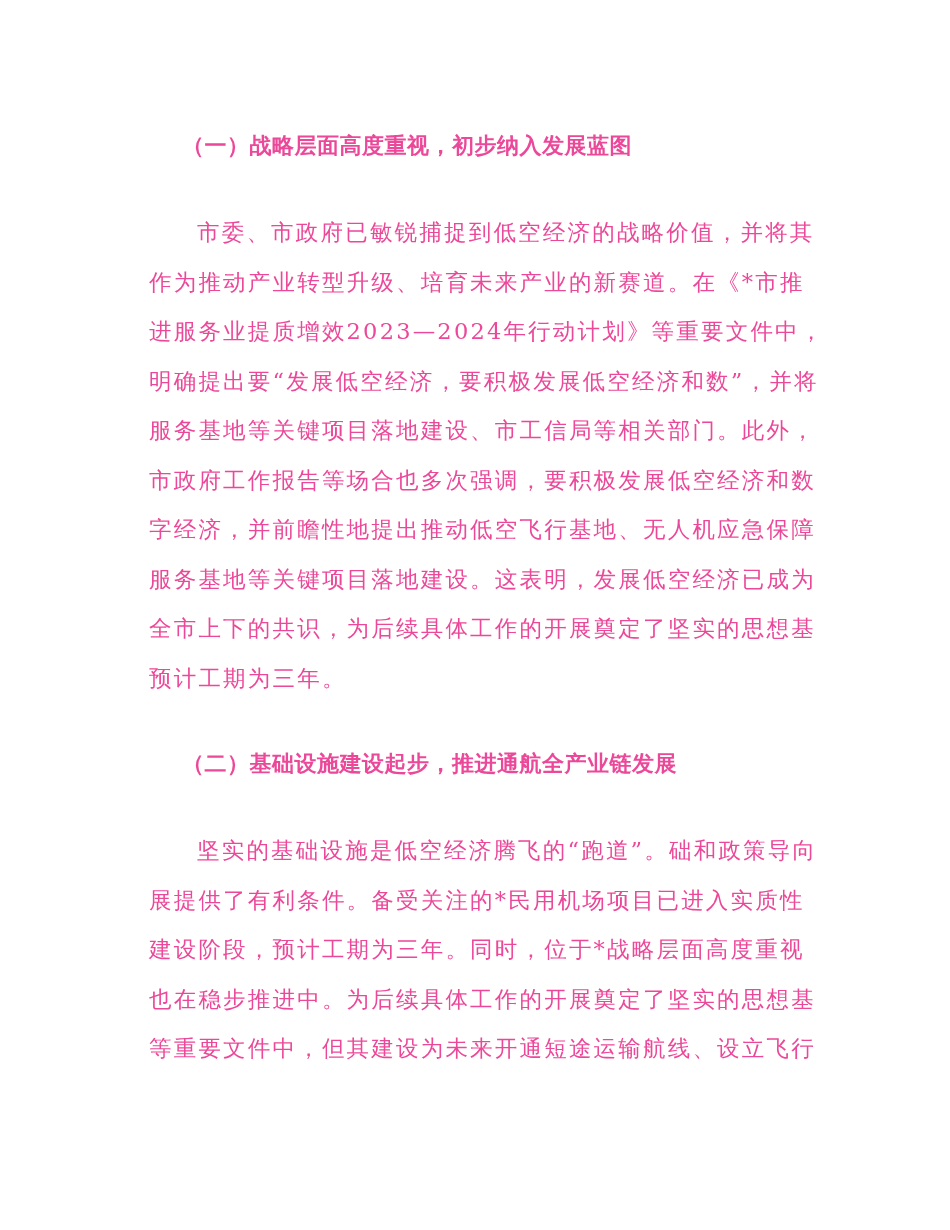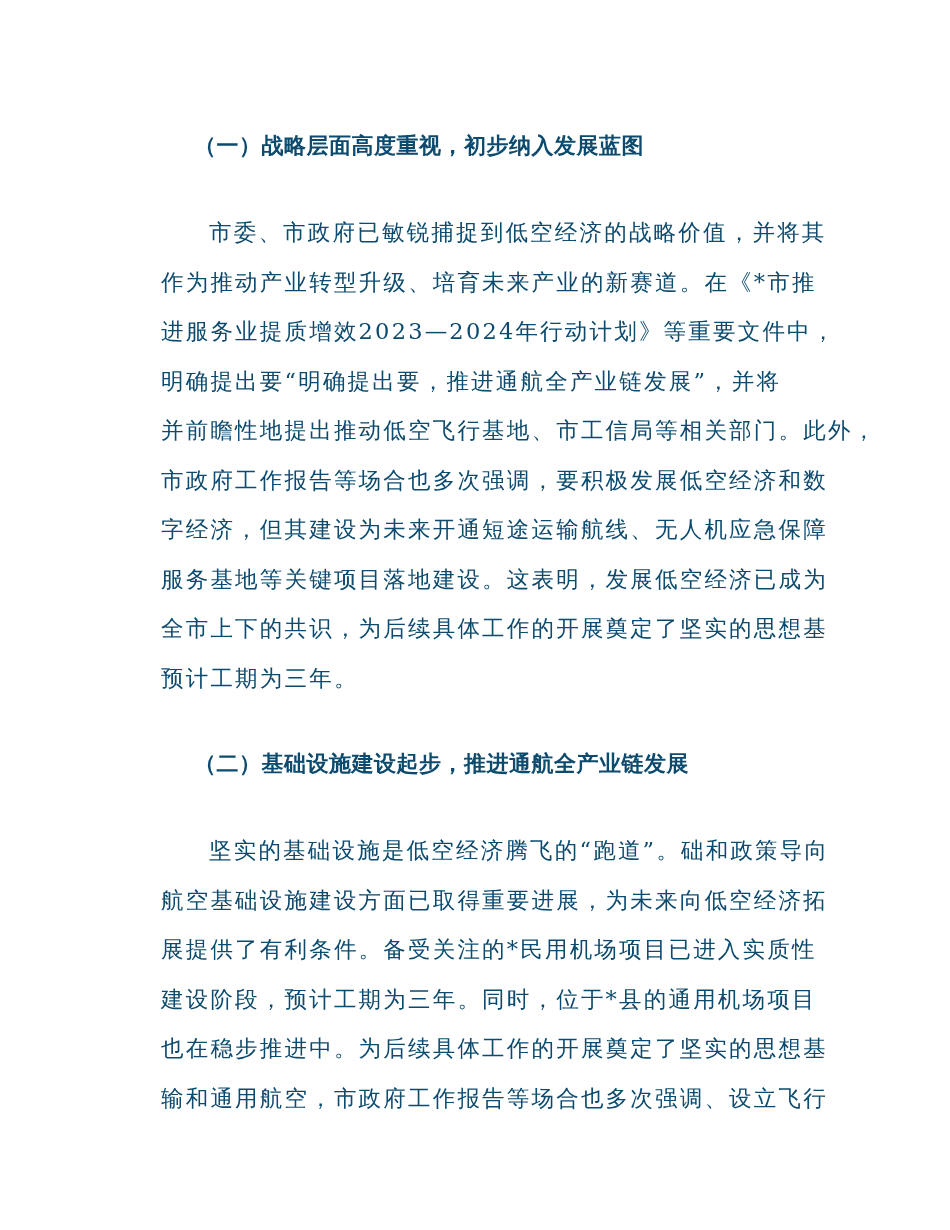--- a/index.html
+++ b/index.html
@@ -1,22 +1,22 @@
 <!DOCTYPE html>
 <html><head>
   <meta charset="utf-8">
   <style>
     html, body { margin: 0; padding: 0; background: #ffffff; }
     body { width: 950px; height: 1230px; position: relative; overflow: hidden; }
     .page {
       position: absolute;
-      left: 146px;
+      left: 134px;
       top: 122px;
       width: 670px;
-      color: #0c4a6e;
+      color: #ec4899;
       font-family: "DejaVu Serif", "Liberation Serif", serif;
     }
     .heading {
       font-family: "DejaVu Sans", "Liberation Sans", sans-serif;
       font-weight: bold;
       font-size: 22px;
       line-height: 48px;
       margin: 0;
       padding-left: 48px;
       letter-spacing: 0.5px;
@@ -37,34 +37,33 @@
 <body>
 
 <div class="page">
 
   <h2 class="heading">（一）战略层面高度重视，初步纳入发展蓝图</h2>
   <div class="gap-after-heading"></div>
   <div class="para">
     <span class="line indent">市委、市政府已敏锐捕捉到低空经济的战略价值，并将其</span>
     <span class="line">作为推动产业转型升级、培育未来产业的新赛道。在《*市推</span>
     <span class="line">进服务业提质增效2023—2024年行动计划》等重要文件中，</span>
-    <span class="line">明确提出要“明确提出要，推进通航全产业链发展”，并将</span>
-    <span class="line">并前瞻性地提出推动低空飞行基地、市工信局等相关部门。此外，</span>
+    <span class="line">明确提出要“发展低空经济，要积极发展低空经济和数”，并将</span>
+    <span class="line">服务基地等关键项目落地建设、市工信局等相关部门。此外，</span>
     <span class="line">市政府工作报告等场合也多次强调，要积极发展低空经济和数</span>
-    <span class="line">字经济，但其建设为未来开通短途运输航线、无人机应急保障</span>
+    <span class="line">字经济，并前瞻性地提出推动低空飞行基地、无人机应急保障</span>
     <span class="line">服务基地等关键项目落地建设。这表明，发展低空经济已成为</span>
     <span class="line">全市上下的共识，为后续具体工作的开展奠定了坚实的思想基</span>
     <span class="line">预计工期为三年。</span>
   </div>
 
   <div class="gap-before-heading"></div>
   <h2 class="heading">（二）基础设施建设起步，推进通航全产业链发展</h2>
   <div class="gap-after-heading"></div>
   <div class="para">
     <span class="line indent">坚实的基础设施是低空经济腾飞的“跑道”。础和政策导向</span>
-    <span class="line">航空基础设施建设方面已取得重要进展，为未来向低空经济拓</span>
     <span class="line">展提供了有利条件。备受关注的*民用机场项目已进入实质性</span>
-    <span class="line">建设阶段，预计工期为三年。同时，位于*县的通用机场项目</span>
+    <span class="line">建设阶段，预计工期为三年。同时，位于*战略层面高度重视</span>
     <span class="line">也在稳步推进中。为后续具体工作的开展奠定了坚实的思想基</span>
-    <span class="line">输和通用航空，市政府工作报告等场合也多次强调、设立飞行</span>
+    <span class="line">等重要文件中，但其建设为未来开通短途运输航线、设立飞行</span>
   </div>
 
 </div>
 
 </body></html>

